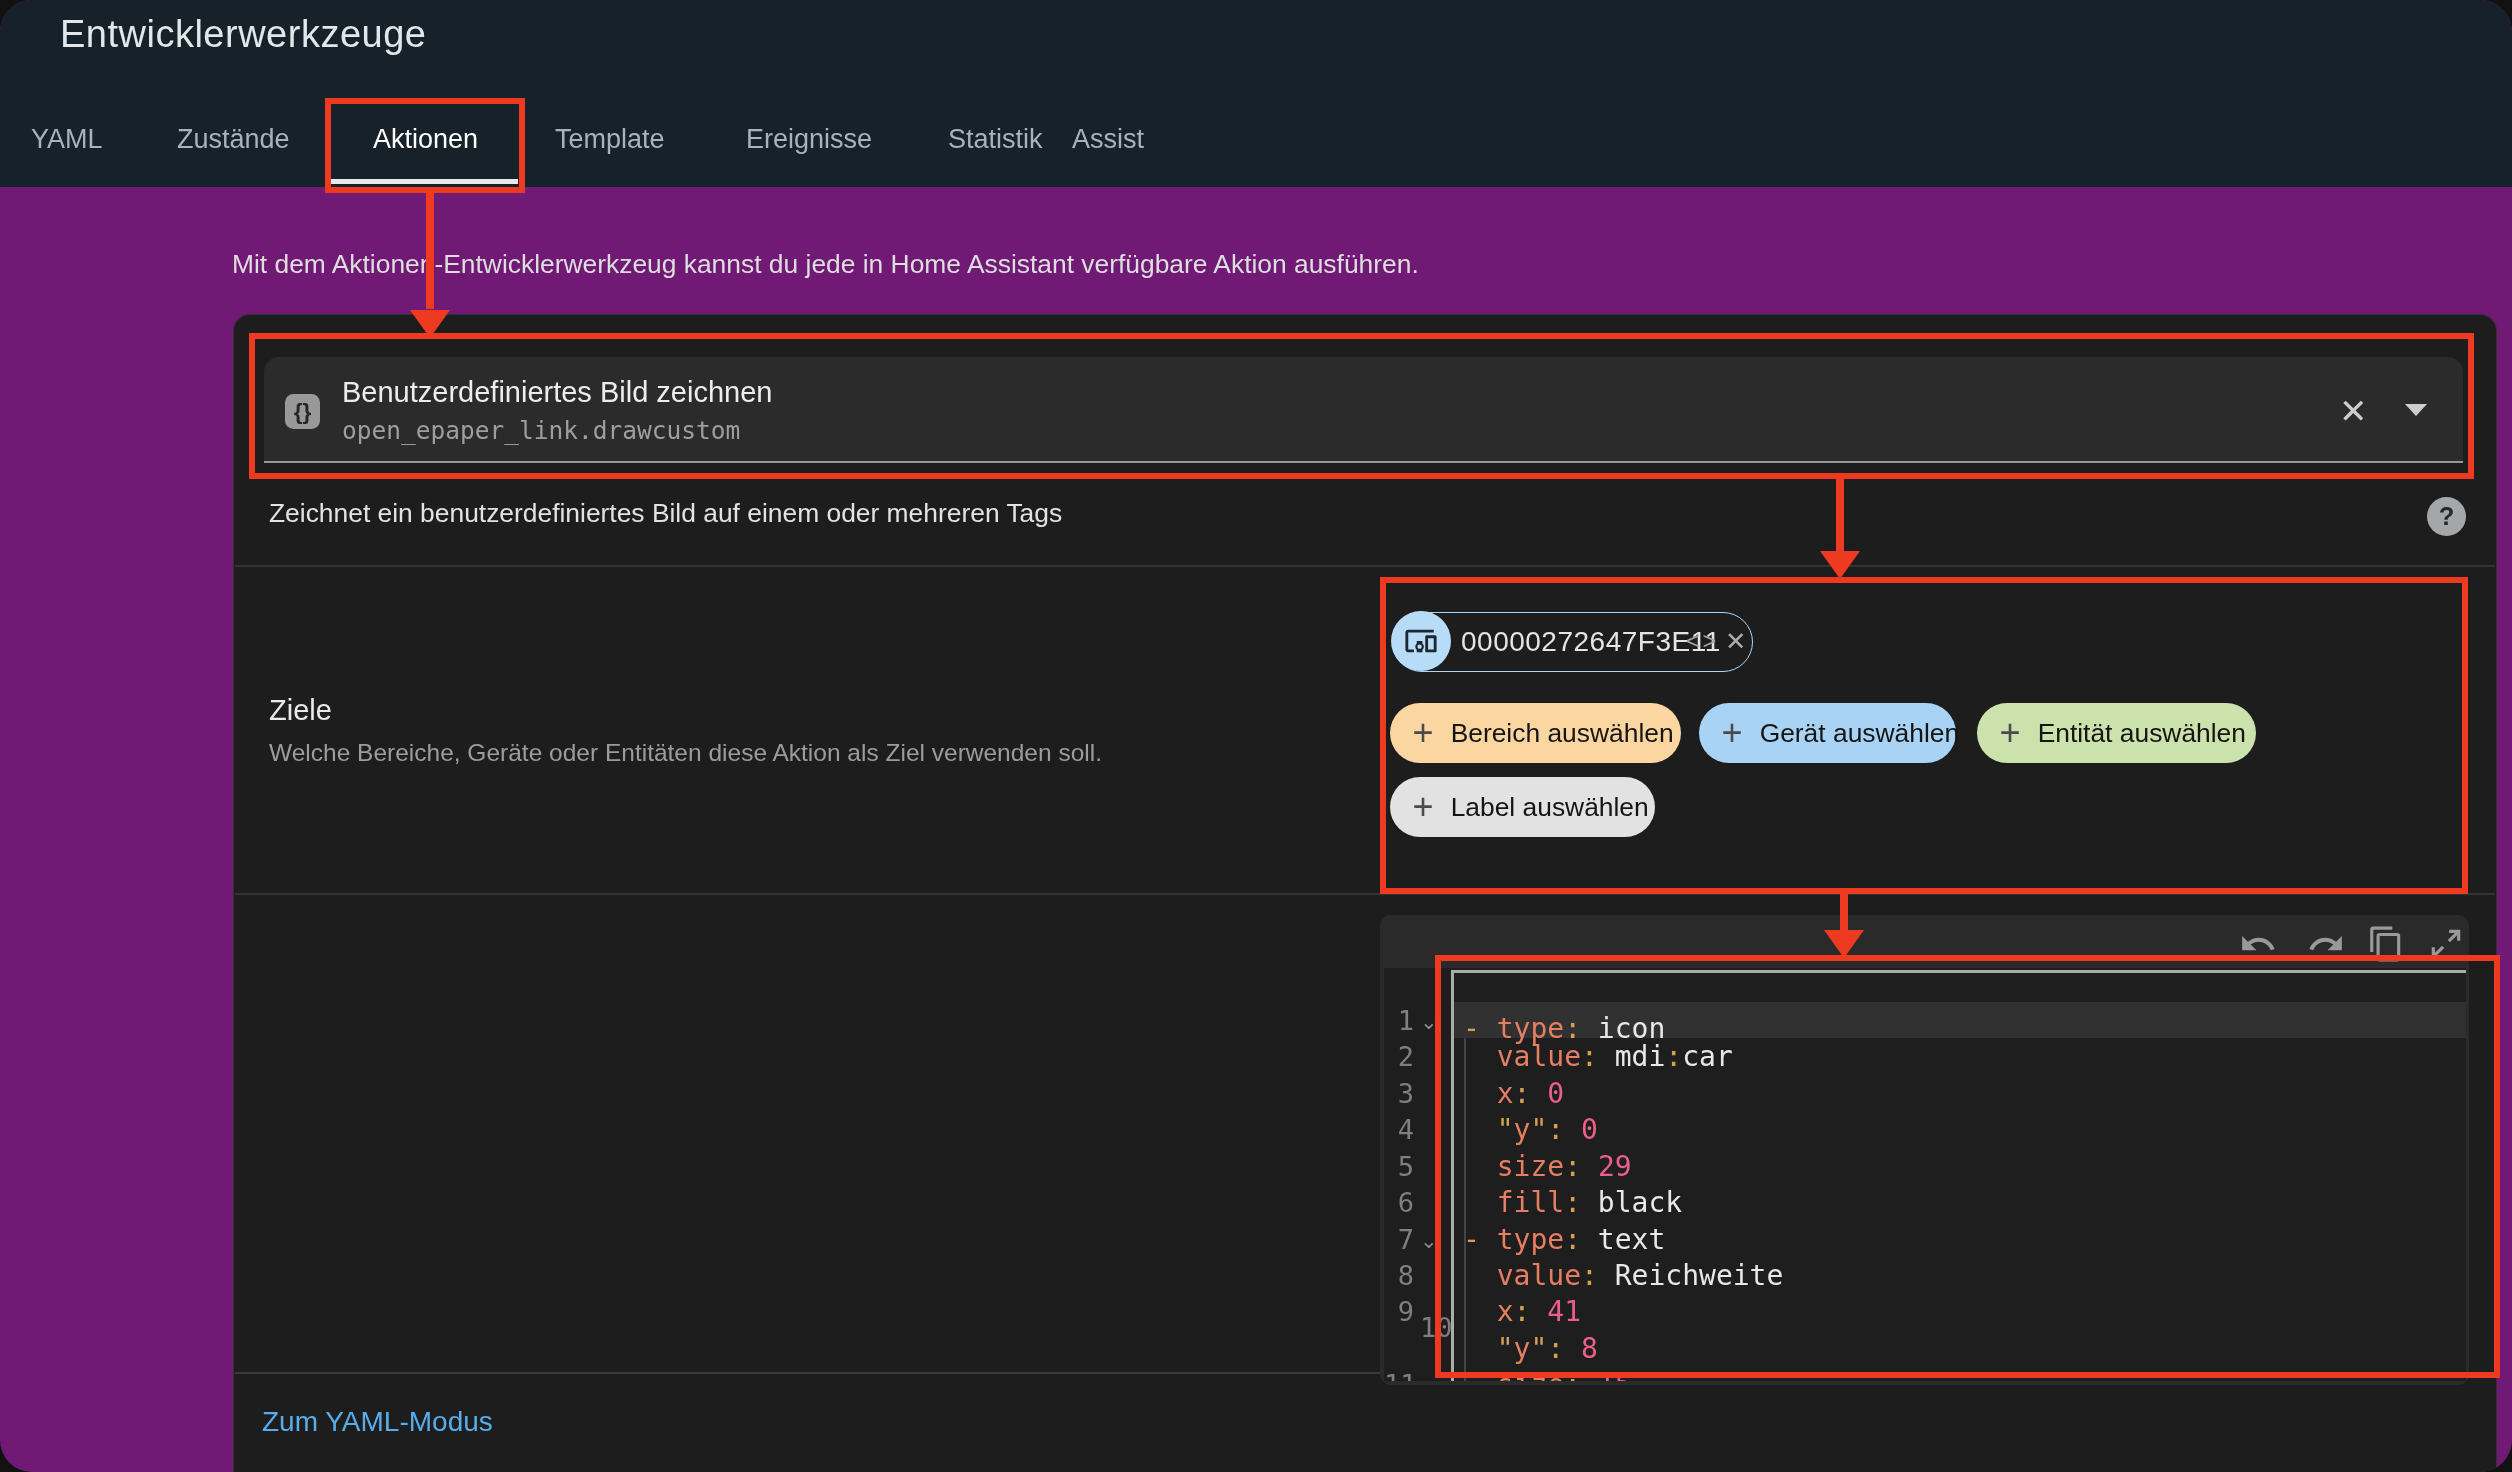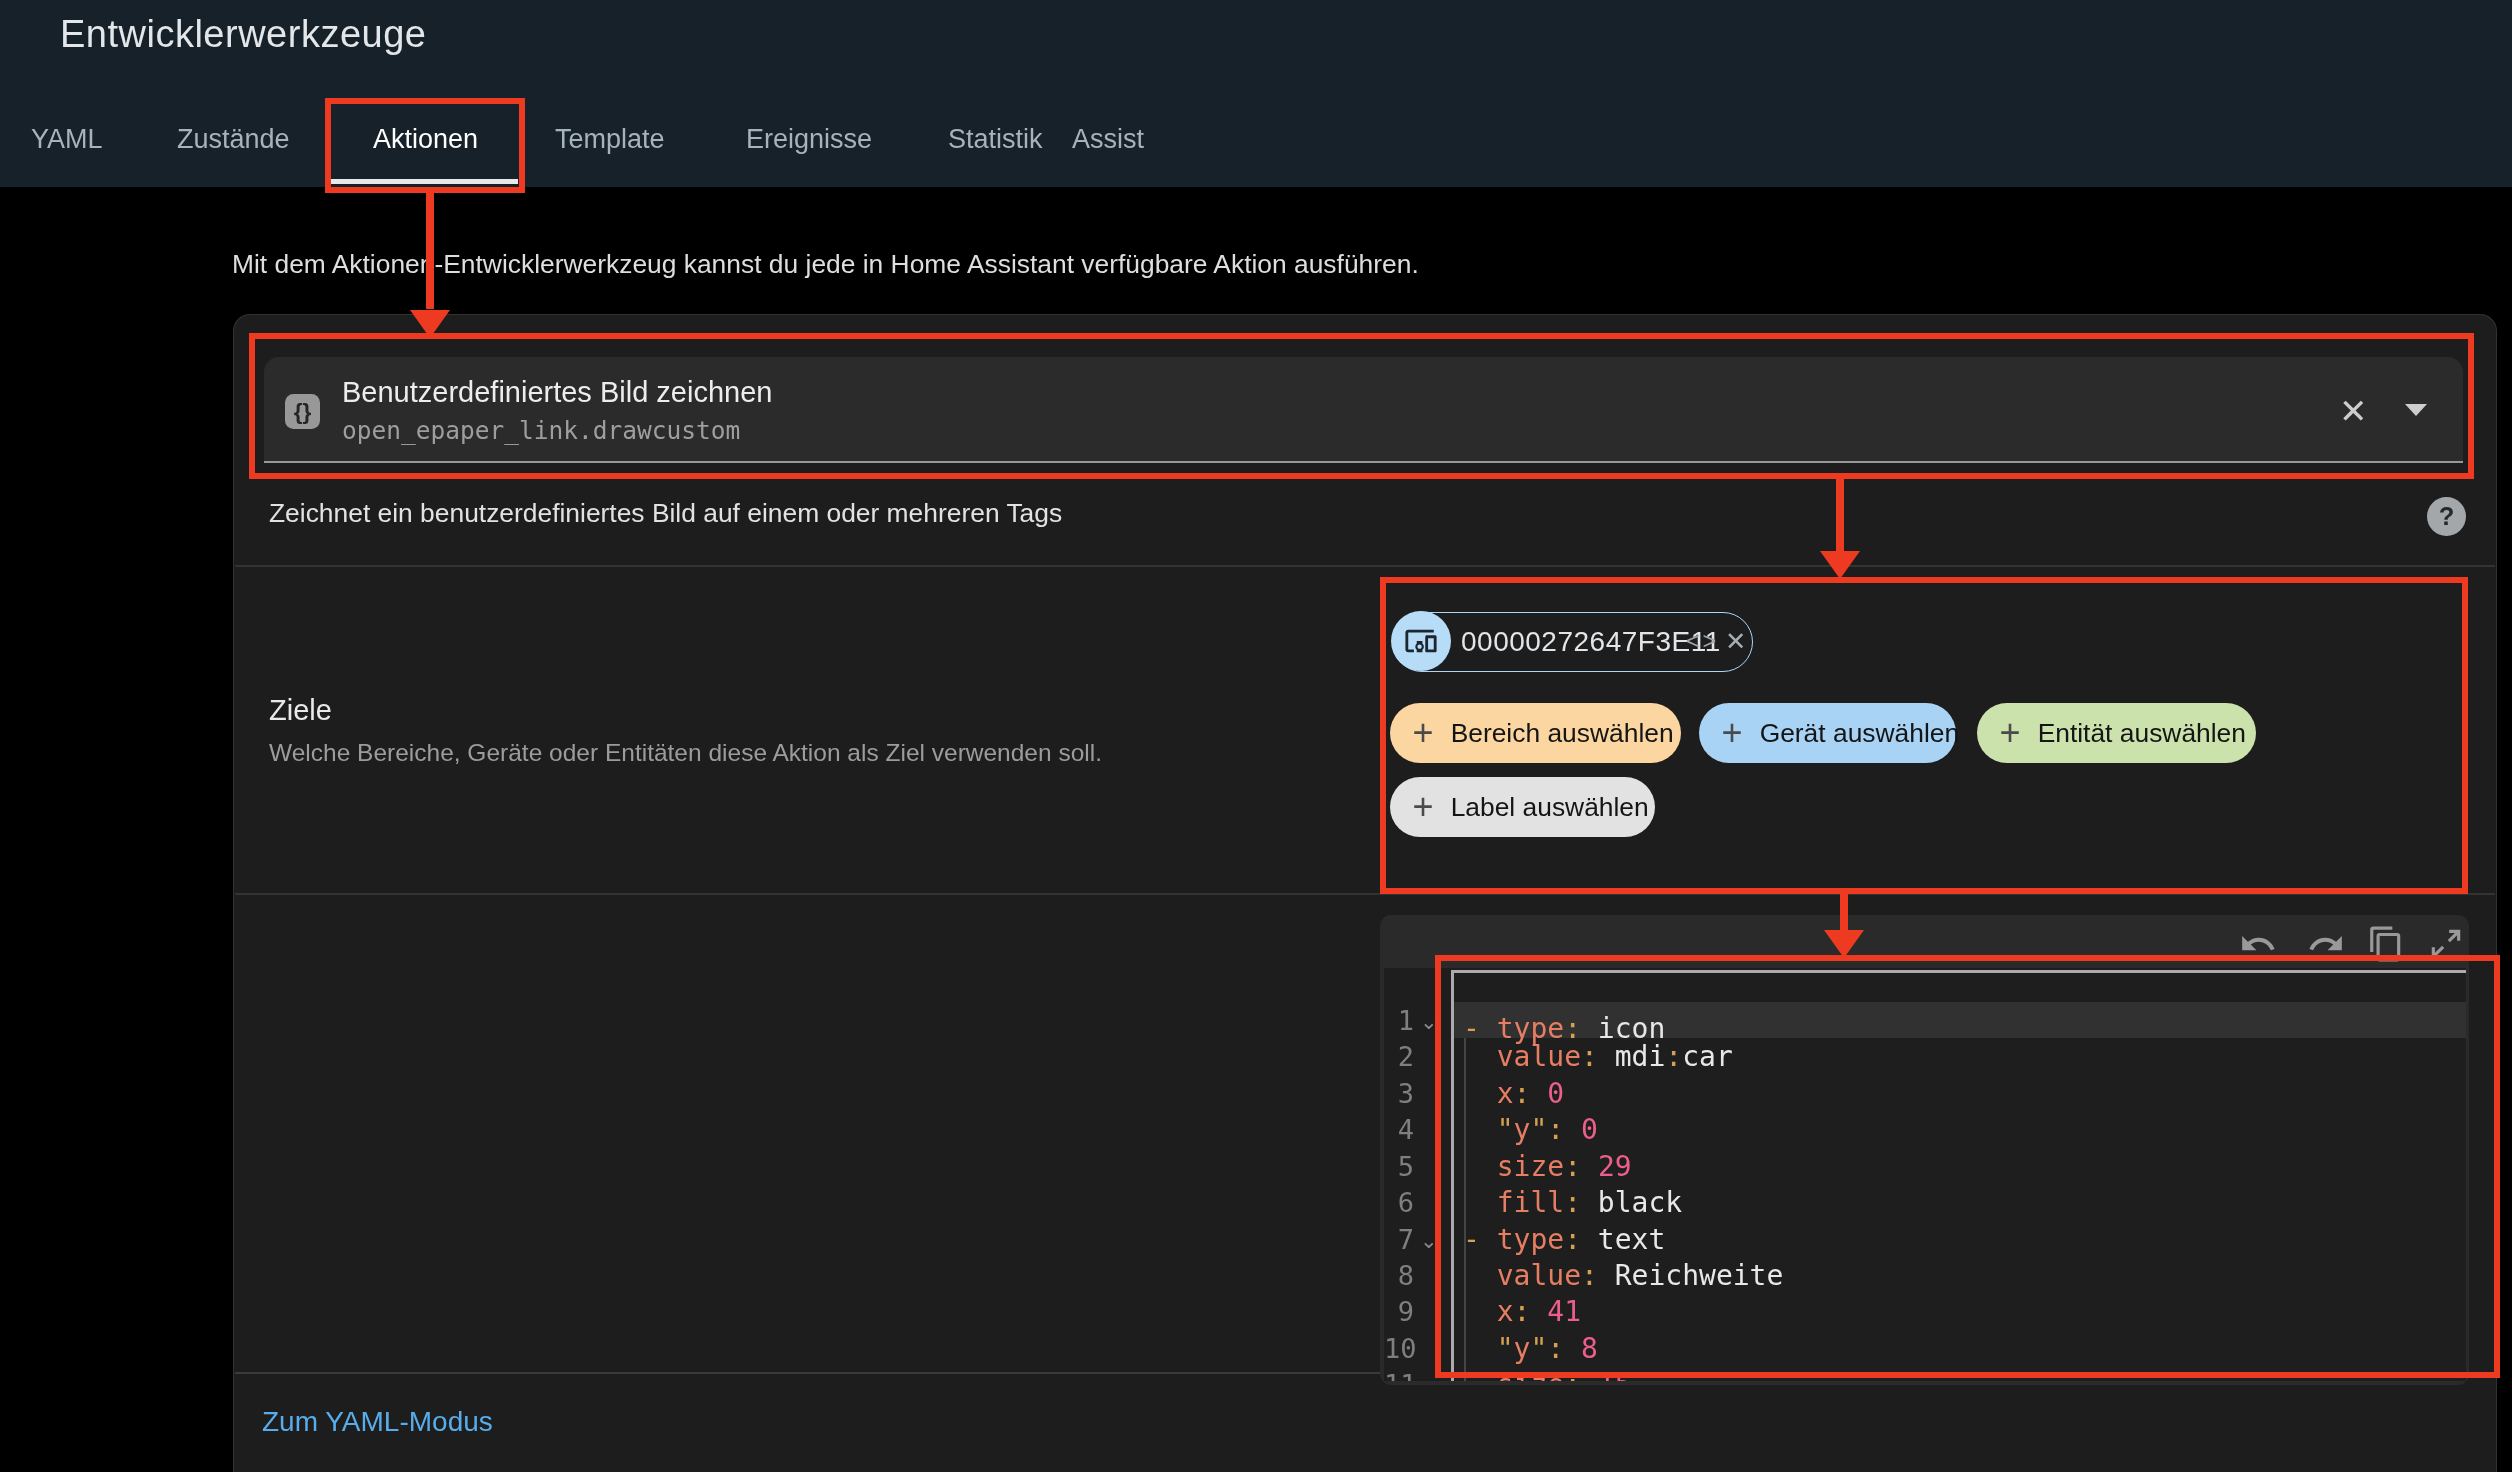--- a/index.html
+++ b/index.html
@@ -1,17 +1,17 @@
 <!DOCTYPE html>
 <html style="font-size:15px"><head>
 <meta charset="utf-8">
 <style>
   html,body{margin:0;padding:0;background:#121212;}
-  #screen{position:relative;width:2512px;height:1472px;overflow:hidden;background:#000000;
-          font-family:"Liberation Sans",sans-serif;}
+  #screen{position:relative;width:2512px;height:1472px;overflow:hidden;background:#701a75;
+          font-family:"Liberation Sans",sans-serif;border-radius:32px;}
   .abs{position:absolute;}
   
   .app-header{left:0;top:0;width:2512px;height:187px;background:#16212a;}
   .page-title{left:60px;top:13.2px;font-size:38px;font-weight:400;color:#e3e7e9;letter-spacing:0.5px;}
   .tab{top:124px;font-size:27px;font-weight:500;color:#a6b3bb;cursor:pointer;white-space:nowrap;}
   .tab.active{color:#ffffff;}
   .tab-underline{left:331px;top:179px;width:187px;height:4.7px;background:#e9e9e9;}
   
   .red-box{border:6.6px solid #ee3a21;box-sizing:border-box;z-index:40;pointer-events:none;}
   .arrow-line{width:7.5px;background:#ee3a21;z-index:41;}
@@ -171,21 +171,21 @@
         <div class="abs gut-fold" style="top: 34px;">⌄</div>
         <div class="abs gut-num" style="top: 70px;">2</div>
         <div class="abs gut-num" style="top: 107px;">3</div>
         <div class="abs gut-num" style="top: 143px;">4</div>
         <div class="abs gut-num" style="top: 180px;">5</div>
         <div class="abs gut-num" style="top: 216px;">6</div>
         <div class="abs gut-num" style="top: 253px;">7</div>
         <div class="abs gut-fold" style="top: 253px;">⌄</div>
         <div class="abs gut-num" style="top: 289px;">8</div>
         <div class="abs gut-num" style="top: 325px;">9</div>
-        <div class="abs gut-num" style="top: 362px;">10</div>
+        <div class="abs gut-num" style="top: 341px; margin-left: 36px;">10</div>
         <div class="abs gut-num" style="top: 398px;">11</div>
       </div>
     <div id="ed-code">
         <div class="abs code-line" style="top: 34px; margin-top: 8px;"><span class="tk-p" style="color: rgb(214, 160, 80);">- </span><span class="tk-k" style="color: rgb(229, 126, 98);">type</span><span class="tk-p" style="color: rgb(214, 160, 80);">:</span><span class="tk-s" style="color: rgb(232, 232, 232);"> icon</span></div>
         <div class="abs code-line" style="top: 70px;"><span class="tk-s" style="color: rgb(232, 232, 232);">  </span><span class="tk-k" style="color: rgb(229, 126, 98);">value</span><span class="tk-p" style="color: rgb(214, 160, 80);">:</span><span class="tk-s" style="color: rgb(232, 232, 232);"> mdi</span><span class="tk-p" style="color: rgb(214, 160, 80);">:</span><span class="tk-s" style="color: rgb(232, 232, 232);">car</span></div>
         <div class="abs code-line" style="top: 107px;"><span class="tk-s" style="color: rgb(232, 232, 232);">  </span><span class="tk-k" style="color: rgb(229, 126, 98);">x</span><span class="tk-p" style="color: rgb(214, 160, 80);">:</span><span class="tk-s" style="color: rgb(232, 232, 232);"> </span><span class="tk-n" style="color: rgb(236, 95, 138);">0</span></div>
         <div class="abs code-line" style="top: 143px;"><span class="tk-s" style="color: rgb(232, 232, 232);">  </span><span class="tk-p" style="color: rgb(214, 160, 80);">"</span><span class="tk-k" style="color: rgb(229, 126, 98);">y</span><span class="tk-p" style="color: rgb(214, 160, 80);">"</span><span class="tk-p" style="color: rgb(214, 160, 80);">:</span><span class="tk-s" style="color: rgb(232, 232, 232);"> </span><span class="tk-n" style="color: rgb(236, 95, 138);">0</span></div>
         <div class="abs code-line" style="top: 180px;"><span class="tk-s" style="color: rgb(232, 232, 232);">  </span><span class="tk-k" style="color: rgb(229, 126, 98);">size</span><span class="tk-p" style="color: rgb(214, 160, 80);">:</span><span class="tk-s" style="color: rgb(232, 232, 232);"> </span><span class="tk-n" style="color: rgb(236, 95, 138);">29</span></div>
         <div class="abs code-line" style="top: 216px;"><span class="tk-s" style="color: rgb(232, 232, 232);">  </span><span class="tk-k" style="color: rgb(229, 126, 98);">fill</span><span class="tk-p" style="color: rgb(214, 160, 80);">:</span><span class="tk-s" style="color: rgb(232, 232, 232);"> black</span></div>
         <div class="abs code-line" style="top: 253px;"><span class="tk-p" style="color: rgb(214, 160, 80);">- </span><span class="tk-k" style="color: rgb(229, 126, 98);">type</span><span class="tk-p" style="color: rgb(214, 160, 80);">:</span><span class="tk-s" style="color: rgb(232, 232, 232);"> text</span></div>

